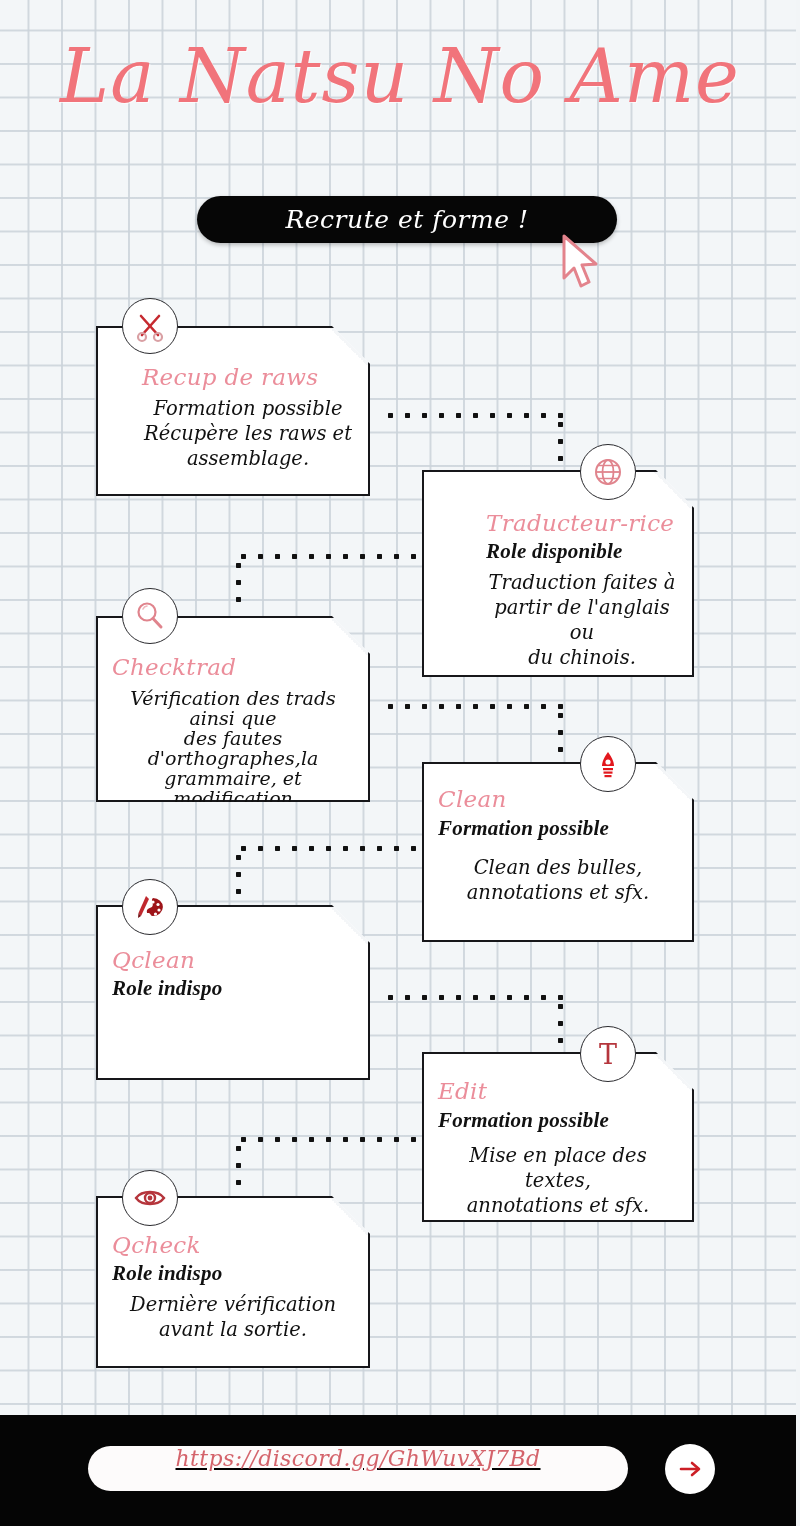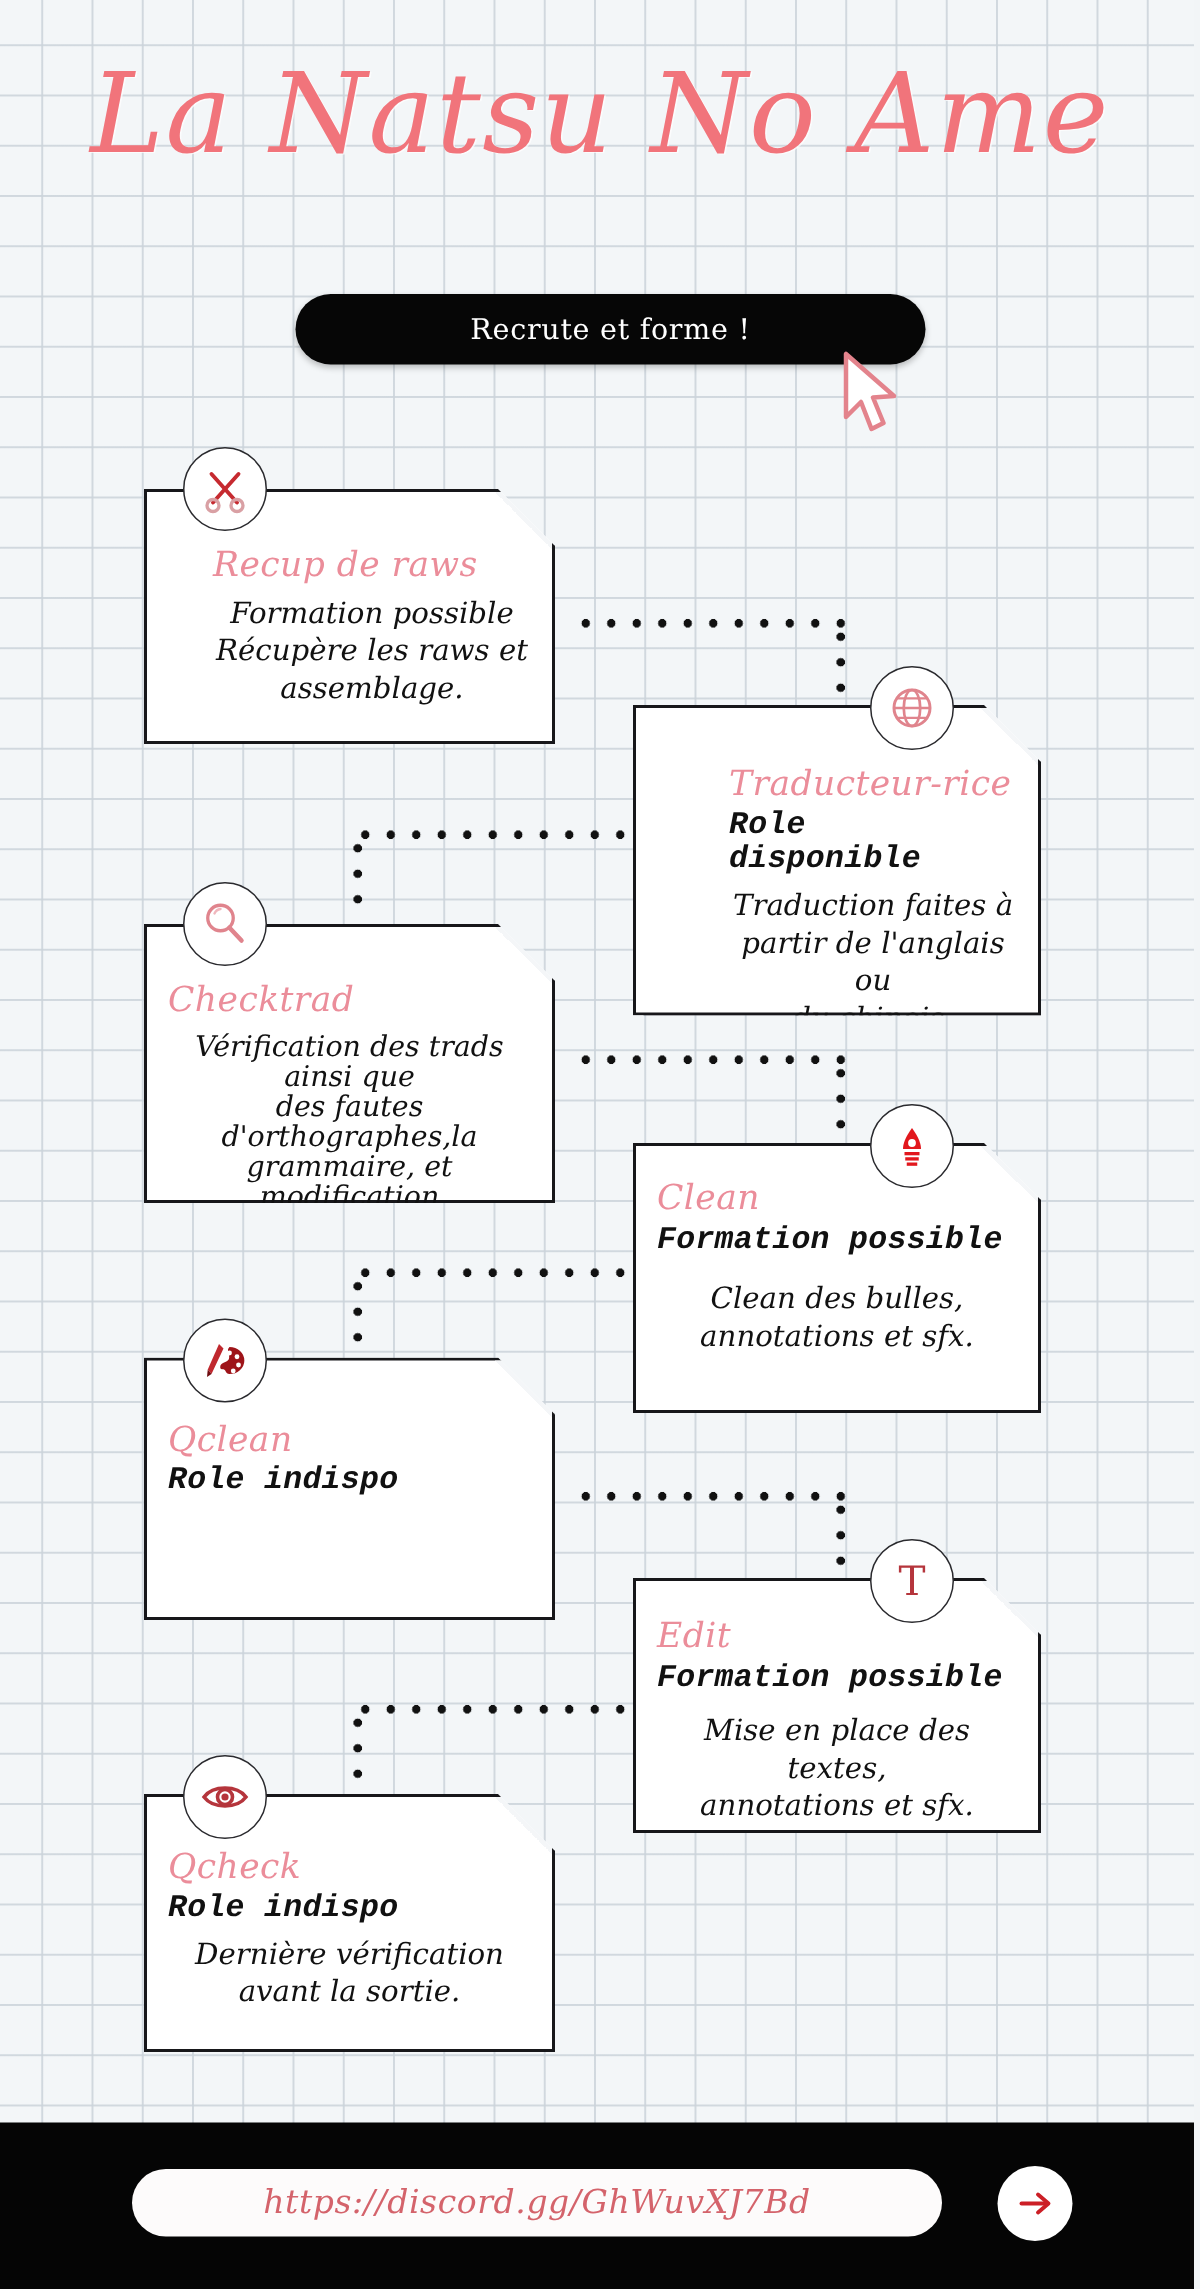--- a/index.html
+++ b/index.html
@@ -37,21 +37,22 @@
     position:absolute;left:197px;top:196px;
     width:420px;height:47px;
     background:#060606;
     border-radius:24px;
     display:flex;align-items:center;justify-content:center;
     box-shadow:0 2px 4px rgba(0,0,0,.25);
   }
   .subtitle-pill span{
     color:#fff;
     font-family:"DejaVu Serif", serif;
-    font-size:19px;
+    font-style:italic;
+    font-size:25px;
     letter-spacing:.5px;
   }
   .cursor{
     position:absolute;left:558px;top:234px;
     width:46px;height:56px;
   }
   
   .conn-h{
     position:absolute;height:7px;
     background-image:radial-gradient(circle, #111 2.8px, transparent 3px);
@@ -93,21 +94,21 @@
     font-family:"DejaVu Serif", serif;
     font-style:italic;
     font-size:23px;
     font-weight:400;
     color:#eb8d9a;
     text-align:left;
     letter-spacing:.3px;
   }
   .card .status{
     margin:0;
-    font-family:Liberation Mono, monospace;
+    font-family:Liberation Serif, serif;
     font-style:italic;
     font-weight:bold;
     font-size:21px;
     color:#111;
     text-align:left;
     letter-spacing:.2px;
   }
   .card .desc{
     margin:0;
     font-family:"DejaVu Serif", serif;
@@ -134,21 +135,21 @@
   }
   
   .footer{
     position:absolute;left:0;bottom:0;width:800px;height:111px;
     background:#050505;
   }
   .url-pill{
     position:absolute;left:88px;top:31px;
     width:540px;height:45px;
     background:#fdfbfb;border-radius:23px;
-    display:flex;align-items:center;justify-content:center;
+    display:flex;justify-content:center;text-decoration:underline;
   }
   .url-pill span{
     font-family:"DejaVu Serif", serif;
     font-style:italic;
     font-size:22px;
     color:#d4636b;
     letter-spacing:.4px;
   }
   .arrow-btn{
     position:absolute;left:665px;top:29px;

